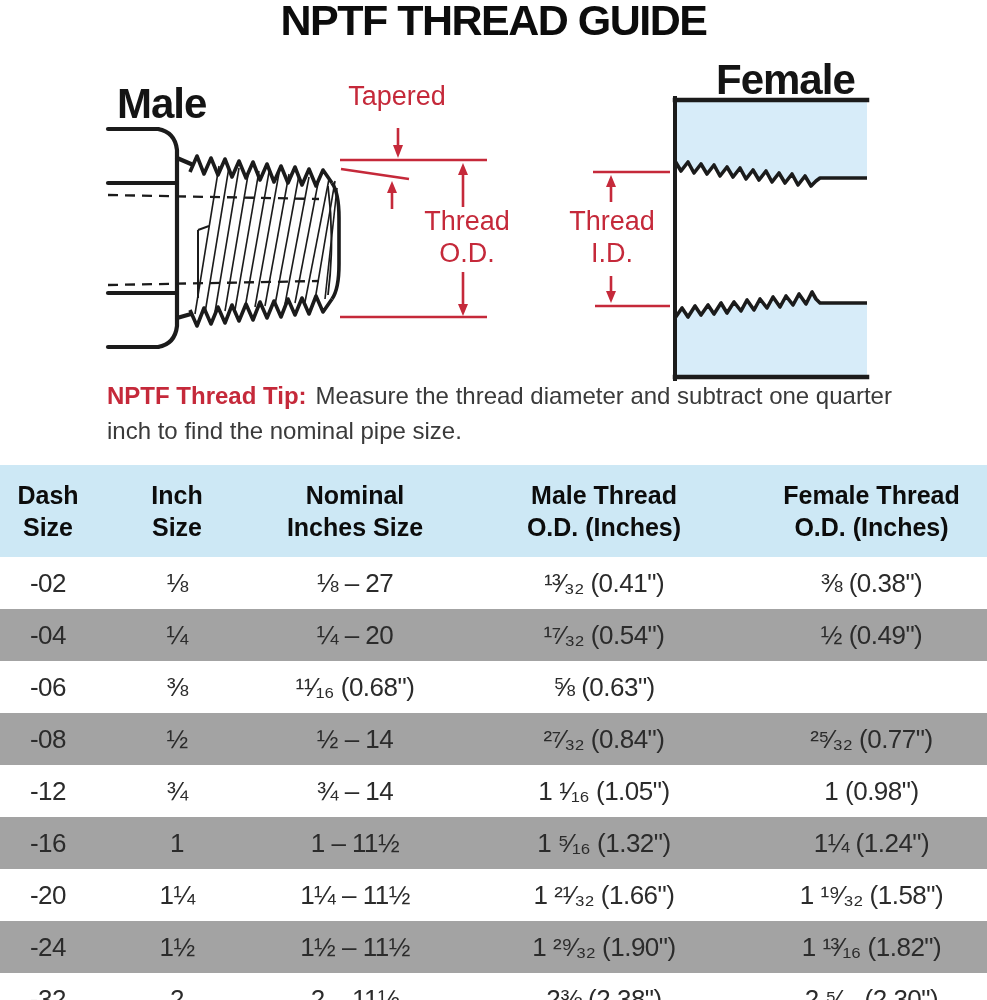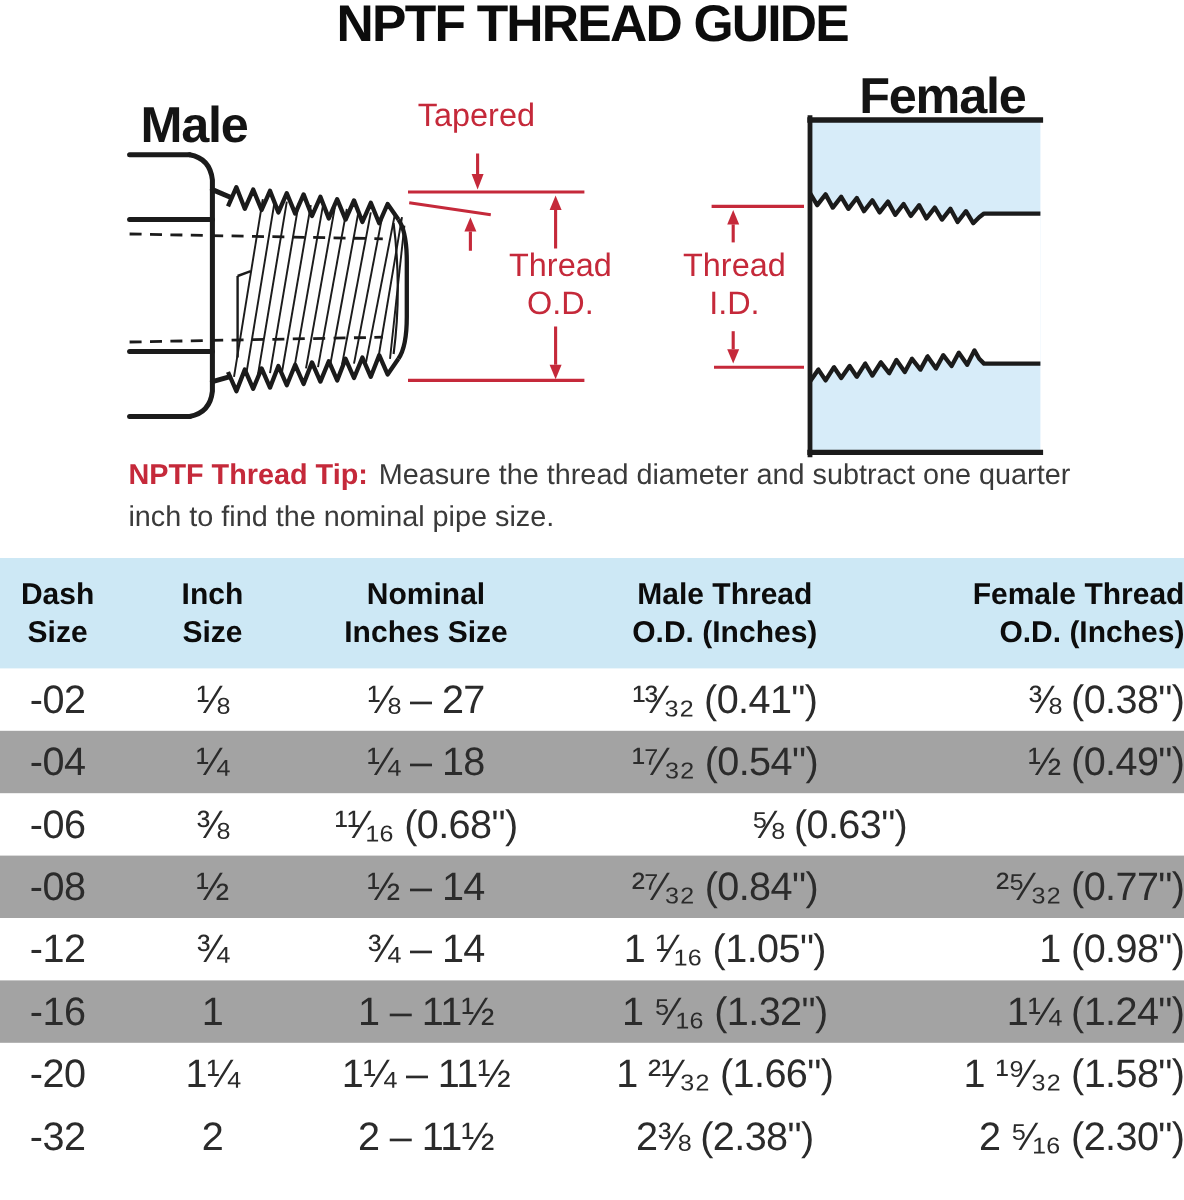--- a/index.html
+++ b/index.html
@@ -35,27 +35,27 @@
   
   .table{left:0;top:465px;width:987px;}
   .trow{
     display:grid;
     grid-template-columns:96px 162px 194px 304px 1fr;
     align-items:center;height:52px;
   }
   .thead{height:92px;background:#cde8f5;}
   .trow.blue{background:#a3a3a3;}
   .cell{
-    text-align:center;color:#2b2b2b;font-size:33px;letter-spacing:-0.5px;
+    text-align:center;color:#2b2b2b;font-size:26px;letter-spacing:-0.5px;
   }
   .thead .cell{
     font-size:25px;font-weight:700;color:#0c0c0c;
     white-space:pre-line;line-height:1.3;letter-spacing:0;
   }
-  .c4{text-align:right;}
+  .c4{}
   
   svg{display:block;}
   .k{stroke:#1b1b1b;fill:none;}
   .r{stroke:#c5293a;fill:none;}
   .rf{fill:#c5293a;stroke:none;}
 </style>
 </head>
 <body>
 
 <div class="abs title">NPTF THREAD GUIDE</div>
@@ -180,21 +180,21 @@
     <div class="cell c0">-02</div>
     <div class="cell c1">⅛</div>
     <div class="cell c2">⅛ – 27</div>
     <div class="cell c3">¹³⁄₃₂ (0.41")</div>
     <div class="cell c4">⅜ (0.38")</div>
   </div>
 
   <div class="trow blue">
     <div class="cell c0">-04</div>
     <div class="cell c1">¼</div>
-    <div class="cell c2">¼ – 18</div>
+    <div class="cell c2">¼ – 20</div>
     <div class="cell c3">¹⁷⁄₃₂ (0.54")</div>
     <div class="cell c4">½ (0.49")</div>
   </div>
 
   <div class="trow">
     <div class="cell c0">-06</div>
     <div class="cell c1">⅜</div>
     <div class="cell c3">¹¹⁄₁₆ (0.68")</div>
     <div class="cell c4">⅝ (0.63")</div>
   </div>
@@ -224,20 +224,27 @@
   </div>
 
   <div class="trow">
     <div class="cell c0">-20</div>
     <div class="cell c1">1¼</div>
     <div class="cell c2">1¼ – 11½</div>
     <div class="cell c3">1 ²¹⁄₃₂ (1.66")</div>
     <div class="cell c4">1 ¹⁹⁄₃₂ (1.58")</div>
   </div>
 
+  <div class="trow blue">
+    <div class="cell c0">-24</div>
+    <div class="cell c1">1½</div>
+    <div class="cell c2">1½ – 11½</div>
+    <div class="cell c3">1 ²⁹⁄₃₂ (1.90")</div>
+    <div class="cell c4">1 ¹³⁄₁₆ (1.82")</div>
+  </div>
 
   <div class="trow">
     <div class="cell c0">-32</div>
     <div class="cell c1">2</div>
     <div class="cell c2">2 – 11½</div>
     <div class="cell c3">2⅜ (2.38")</div>
     <div class="cell c4">2 ⁵⁄₁₆ (2.30")</div>
   </div>
 
 </div>

